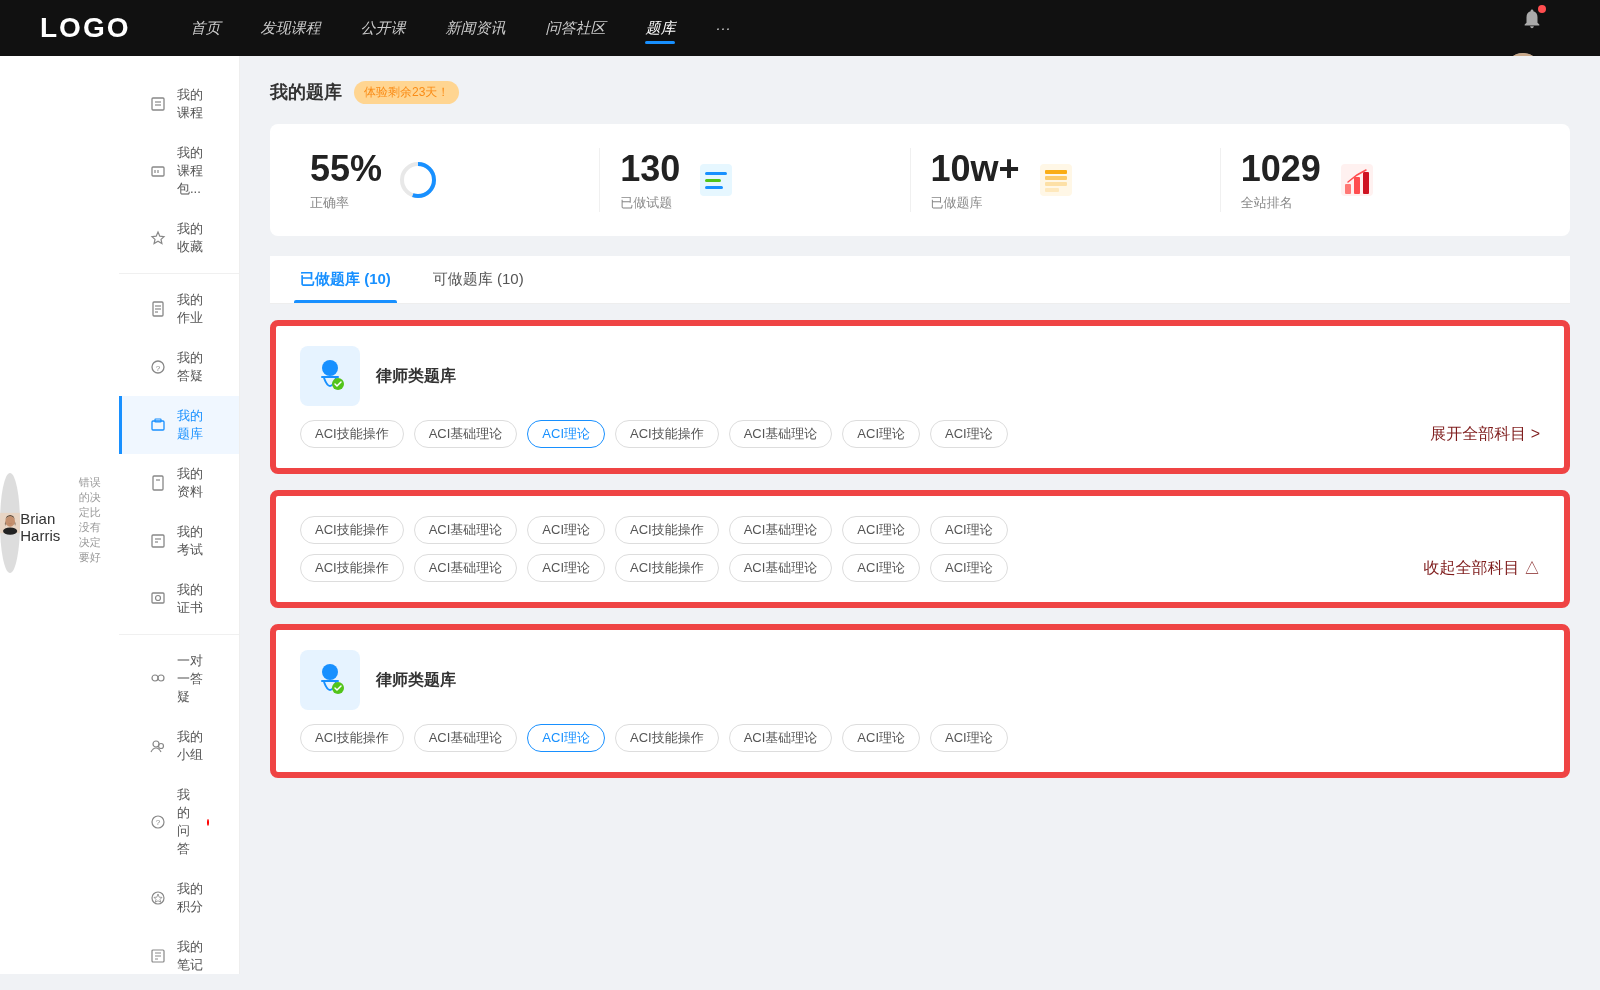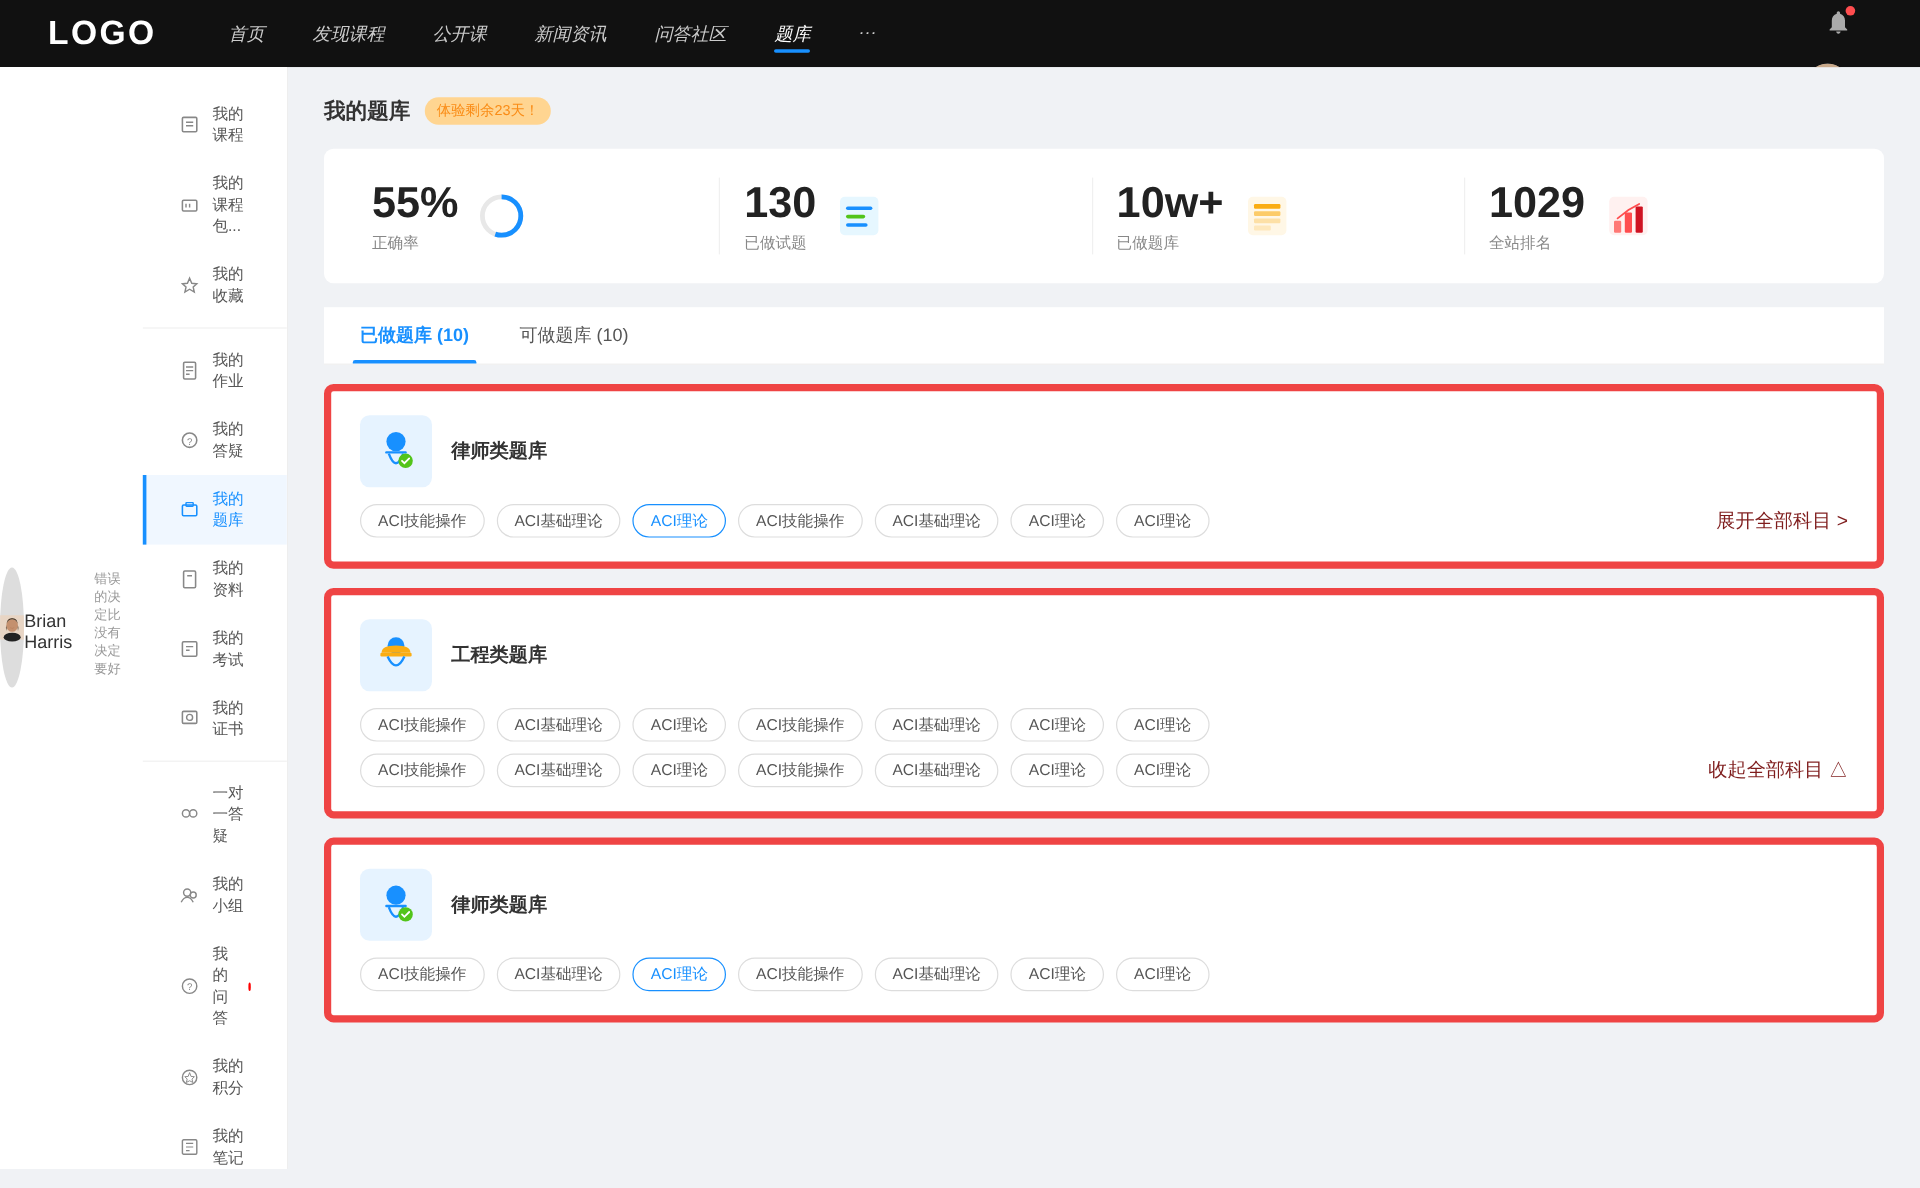--- a/index.html
+++ b/index.html
@@ -604,32 +604,20 @@
         <span class="tag selected">ACI理论</span>
         <span class="tag">ACI技能操作</span>
         <span class="tag">ACI基础理论</span>
         <span class="tag">ACI理论</span>
         <span class="tag">ACI理论</span>
         <span class="expand-link">展开全部科目 &gt;</span>
       </div>
     </div>
 
     <div class="bank-card">
-      <div class="bank-card-header">
-        <div class="bank-icon">
-          <svg width="44" height="44" viewBox="0 0 44 44" fill="none">
-            <circle cx="22" cy="14" r="7" fill="#1890ff"></circle>
-
-            <path d="M10 20 Q10 14 22 14 Q34 14 34 20Z" fill="#faad14"></path>
-            <rect x="9" y="20" width="26" height="3" rx="1" fill="#faad14"></rect>
-            <path d="M15 23 Q22 38 29 23" stroke="#1890ff" stroke-width="2" fill="none"></path>
-          </svg>
-        </div>
-        <div class="bank-name">工程类题库</div>
-      </div>
 
       <div class="bank-tags" style="margin-bottom:10px;">
         <span class="tag">ACI技能操作</span>
         <span class="tag">ACI基础理论</span>
         <span class="tag">ACI理论</span>
         <span class="tag">ACI技能操作</span>
         <span class="tag">ACI基础理论</span>
         <span class="tag">ACI理论</span>
         <span class="tag">ACI理论</span>
       </div>

